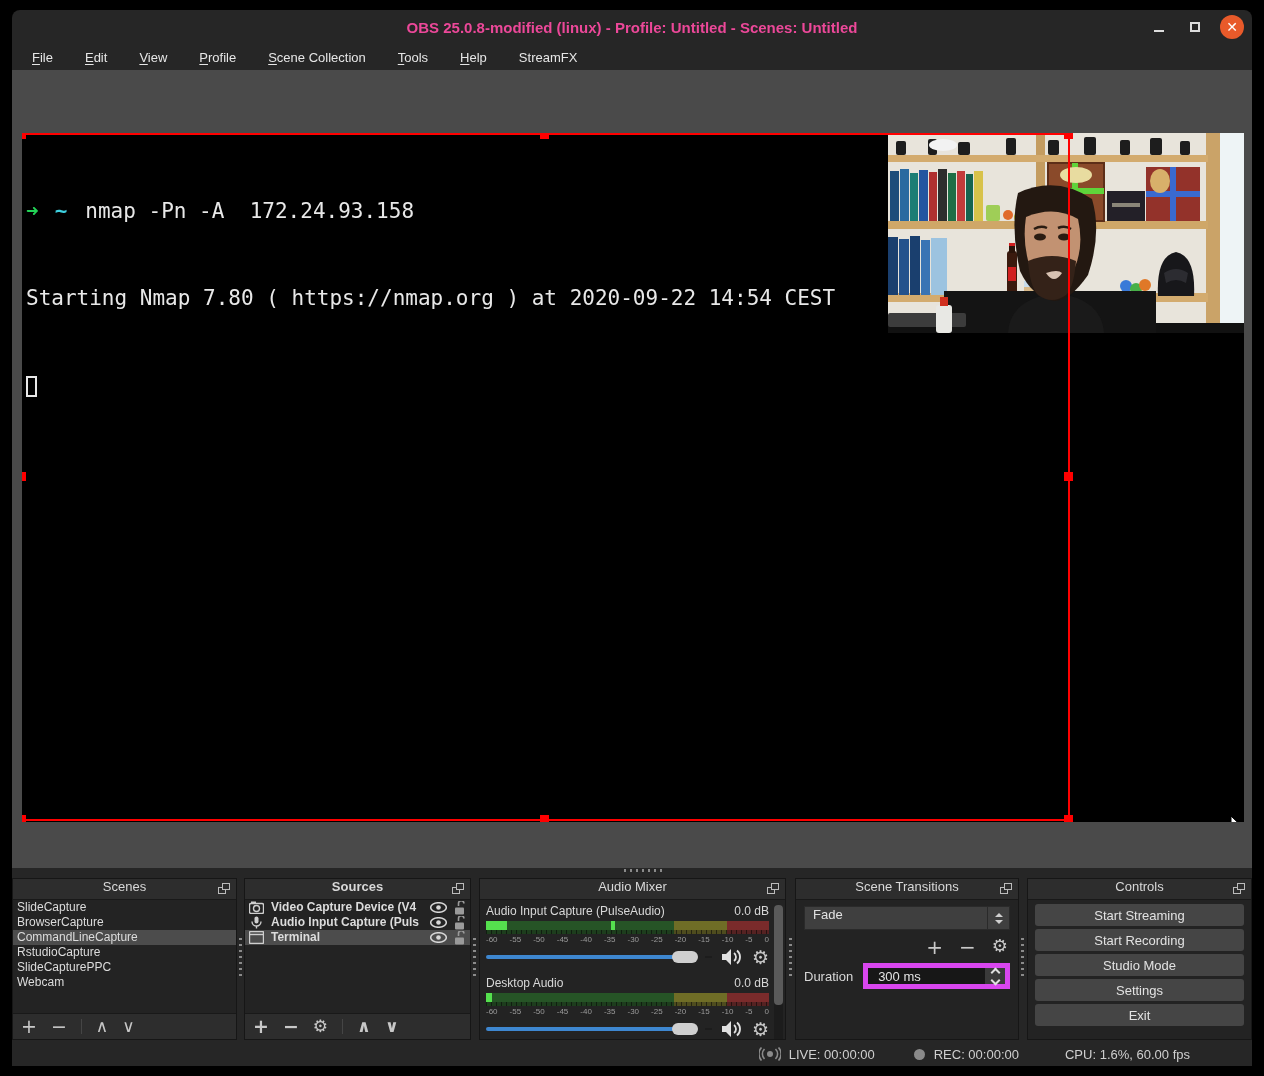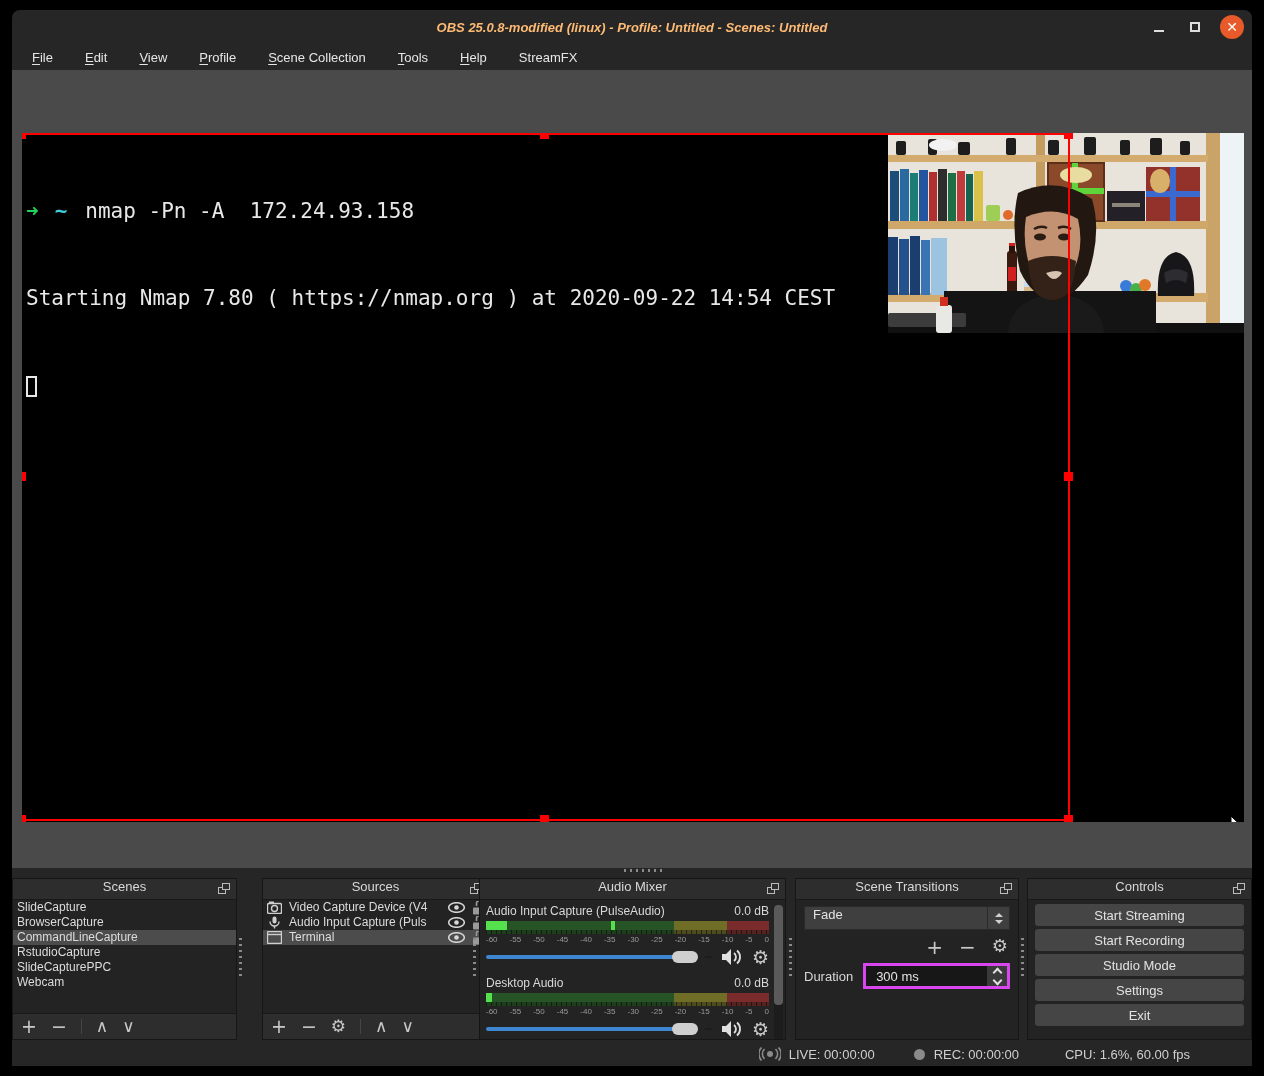--- a/index.html
+++ b/index.html
@@ -4,21 +4,21 @@
 <style>
   * { margin:0; padding:0; box-sizing:border-box; }
   html,body { width:1264px; height:1076px; background:#000; overflow:hidden;
               font-family:"Liberation Sans", sans-serif; }
   #window { position:absolute; left:12px; top:10px; width:1240px; height:1056px;
             background:#262626; border-radius:8px 8px 0 0; overflow:hidden; }
 
   
   #titlebar { position:absolute; left:0; top:0; width:100%; height:34px;
               display:flex; align-items:center; justify-content:center; }
-  #titlebar .title { color:#fdba74; font-size:13px; font-weight:bold;font-style:italic; }
+  #titlebar .title { color:#ec4899; font-size:15px; font-weight:bold; }
   #winbtns { position:absolute; right:8px; top:0; height:34px; display:flex; align-items:center; gap:14px; }
   .winbtn { width:22px; height:22px; display:flex; align-items:center; justify-content:center; color:#ddd; font-size:13px; }
   .minimize-glyph { width:10px; height:2px; background:#ddd; margin-top:8px; }
   .maximize-glyph { width:10px; height:10px; border:2px solid #ddd; }
   .close-btn { width:24px; height:24px; border-radius:50%; background:#e85a2a;
                display:flex; align-items:center; justify-content:center; }
   .close-glyph { color:#fff; font-size:14px; line-height:1; margin-top:-1px; }
 
   
   #menubar { position:absolute; left:0; top:34px; width:100%; height:26px;
@@ -97,21 +97,21 @@
   .trans-body { padding:6px 8px; color:#d8d8d8; font-size:13px; }
   .combo { height:24px; background:#3f3f3f; border:1px solid #2a2a2a; display:flex; align-items:flex-start; }
   .combo-label { flex:1; padding-left:8px; font-size:13px; color:#e2e2e2; }
   .combo-arrows { width:22px; height:100%; border-left:1px solid #2a2a2a; display:flex; flex-direction:column;
                   align-items:center; justify-content:center; gap:3px; }
   .arr-up { width:0; height:0; border-left:4px solid transparent; border-right:4px solid transparent; border-bottom:4px solid #cfcfcf; }
   .arr-dn { width:0; height:0; border-left:4px solid transparent; border-right:4px solid transparent; border-top:4px solid #cfcfcf; }
   .trans-tools { display:flex; justify-content:flex-end; gap:16px; margin:7px 2px 6px 0; }
   .duration-row { display:flex; align-items:center; gap:10px; }
   .duration-label { font-size:13px; color:#d8d8d8; }
-  .spinbox { flex:1; height:26px; background:#171717; border:3px solid #d946ef; display:flex; align-items:center; }
+  .spinbox { flex:1; height:26px; background:#171717; border:5px solid #d946ef; display:flex; align-items:center; }
   .spin-value { flex:1; padding-left:10px; font-size:13px; color:#e2e2e2; }
   .spin-arrows { width:20px; height:100%; background:#3a3a3a; display:flex; flex-direction:column;
                  align-items:center; justify-content:center; gap:3px; }
   .spin-arrows .c { width:7px; height:7px; border:2px solid #e0e0e0; border-top:none; border-left:none; }
   .spin-arrows .up { transform:rotate(-135deg); margin-bottom:-2px; }
   .spin-arrows .dn { transform:rotate(45deg); }
 
   
   .controls-body { padding:4px 7px; display:flex; flex-direction:column; gap:3px; }
   .ctl-btn { height:22px; background:#454545; border-radius:3px; color:#e2e2e2; font-size:13px;
@@ -304,21 +304,21 @@
       <div class="panel-toolbar" id="scenes-toolbar">
           <span class="tool-glyph" style="font-size: 19px;">+</span>
           <span class="tool-glyph" style="font-size: 19px;">−</span>
           <div class="tool-sep"></div>
           <span class="tool-glyph">∧</span>
           <span class="tool-glyph">∨</span>
         </div>
     </div>
     <div class="vdots" style="left:227px;"></div>
 
-    <div class="panel" id="sources-panel" style="left:250px;width:227px;">
+    <div class="panel" id="sources-panel" style="left:232px;width:227px;font-weight:bold;">
       <div class="panel-header">
         <span class="panel-title">Sources</span>
         <div class="popout-icon">
             <div class="sq1"></div>
             <div class="sq2"></div>
           </div>
       </div>
       <div class="panel-body" id="sources-list">
           <div class="list-row">
             <span class="src-icon">

